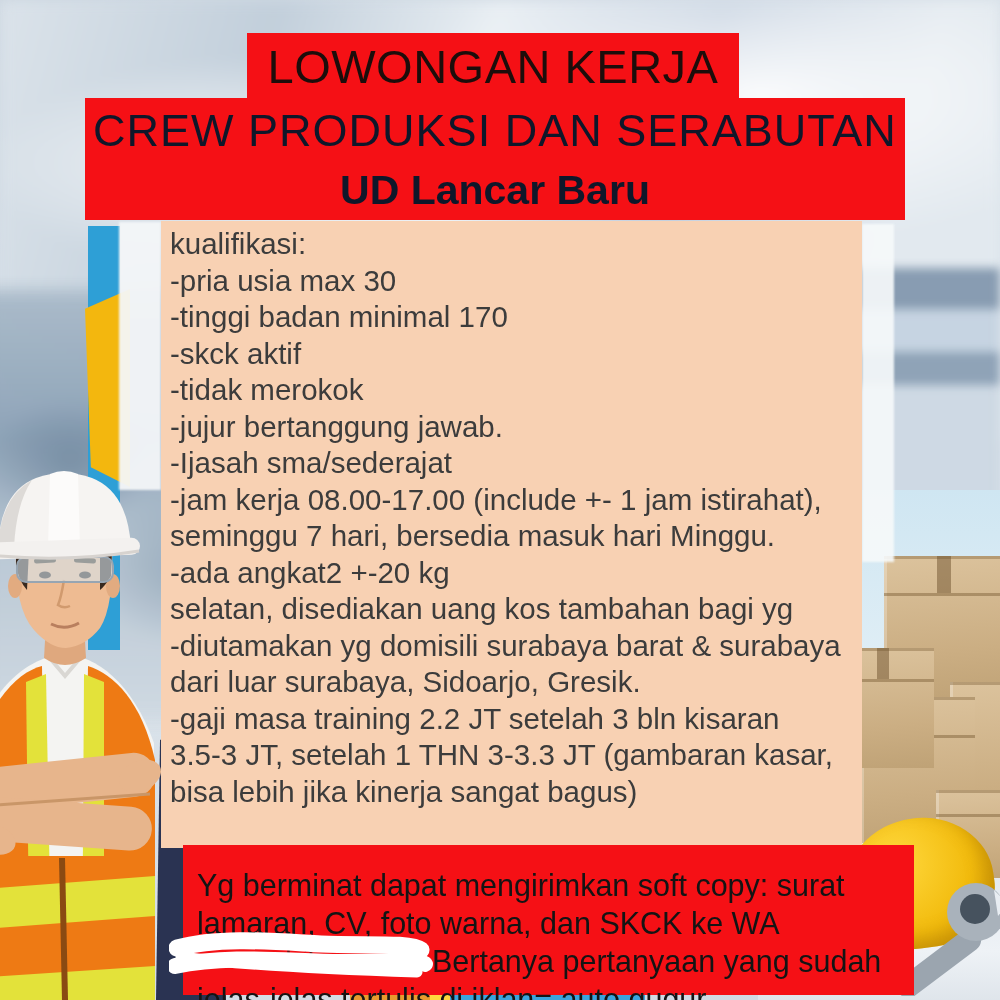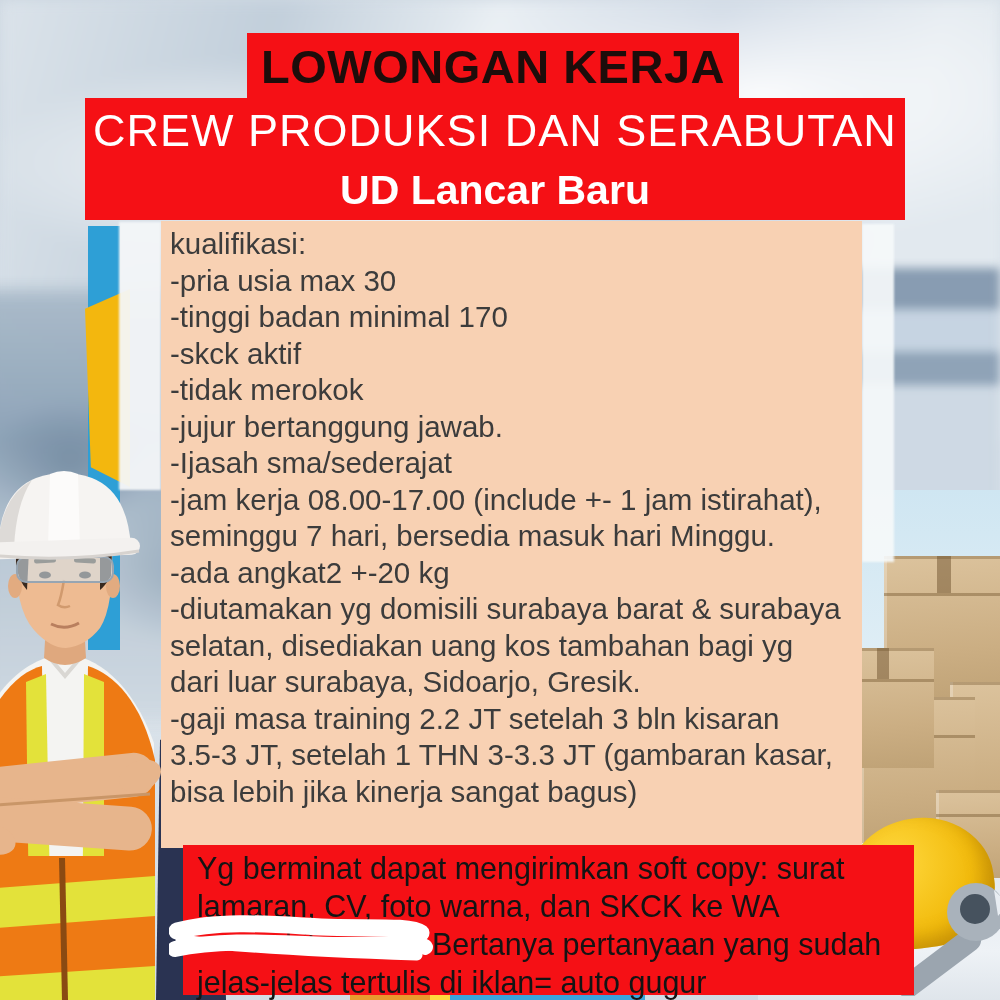--- a/index.html
+++ b/index.html
@@ -52,30 +52,30 @@
   
   .blue-band-left{left:88px;top:226px;width:32px;height:424px;background:#2e9fd6;}
   .yellow-shape{left:85px;top:289px;width:45px;height:198px;background:#f3b70e;
     clip-path:polygon(0 10%, 100% 0, 100% 100%, 13% 90%);}
   .white-strip-l{left:119px;top:222px;width:42px;height:268px;background:rgba(243,246,248,.95);filter:blur(1px);}
   .white-strip-r{left:862px;top:224px;width:32px;height:338px;background:rgba(245,248,250,.92);filter:blur(1px);}
 
   
   .banner-top{left:247px;top:33px;width:492px;height:67px;background:#f51015;
     display:flex;align-items:center;justify-content:center;
-    font-weight:700;font-size:47px;color:#1d0d0b;letter-spacing:.5px;}
+    font-weight:400;font-size:47px;color:#1d0d0b;letter-spacing:.5px;}
   .banner-main{left:85px;top:98px;width:820px;height:122px;background:#f51015;
-    display:flex;flex-direction:column;align-items:center;justify-content:center;color:#ffffff;}
+    display:flex;flex-direction:column;align-items:center;justify-content:center;color:#0f172a;}
   .bm1{font-size:45px;letter-spacing:1px;font-weight:400;}
   .bm2{font-size:41px;margin-top:10px;font-weight:700;}
   .panel-quals{left:161px;top:221px;width:701px;height:627px;background:#f8d1b3;
     padding:5px 16px 0 9px;box-sizing:border-box;
     font-size:29.5px;line-height:36.5px;color:#3c3c3c;}
   .panel-contact{left:183px;top:845px;width:731px;height:150px;background:#f51015;
-    padding:4px 0 0 14px;box-sizing:border-box;
+    padding:21px 0 0 14px;box-sizing:border-box;
     font-size:30.5px;line-height:38px;color:#141414;}
   .c-line{white-space:nowrap;}
 
   
   .scribble-wrap{position:relative;display:inline-block;width:218px;height:30px;vertical-align:baseline;}
   .digit{position:absolute;top:-4px;color:#6d1010;}
   .d1{left:88px;} .d2{left:192px;}
   .scribble{position:absolute;left:-28px;top:-12px;width:268px;height:54px;}
 
   
@@ -195,22 +195,22 @@
     <div>kualifikasi:</div>
     <div>-pria usia max 30</div>
     <div>-tinggi badan minimal 170</div>
     <div>-skck aktif</div>
     <div>-tidak merokok</div>
     <div>-jujur bertanggung jawab.</div>
     <div>-Ijasah sma/sederajat</div>
     <div>-jam kerja 08.00-17.00 (include +- 1 jam istirahat),</div>
     <div>seminggu 7 hari, bersedia masuk hari Minggu.</div>
     <div>-ada angkat2 +-20 kg</div>
+    <div>selatan, disediakan uang kos tambahan bagi yg</div>
     <div>-diutamakan yg domisili surabaya barat &amp; surabaya</div>
-    <div>selatan, disediakan uang kos tambahan bagi yg</div>
     <div>dari luar surabaya, Sidoarjo, Gresik.</div>
     <div>-gaji masa training 2.2 JT setelah 3 bln kisaran</div>
     <div>3.5-3 JT, setelah 1 THN 3-3.3 JT (gambaran kasar,</div>
     <div>bisa lebih jika kinerja sangat bagus)</div>
   </div>
 
   <div class="abs panel-contact">
     <div class="c-line">Yg berminat dapat mengirimkan soft copy: surat</div>
     <div class="c-line">lamaran, CV, foto warna, dan SKCK ke WA</div>
     <div class="c-line">

